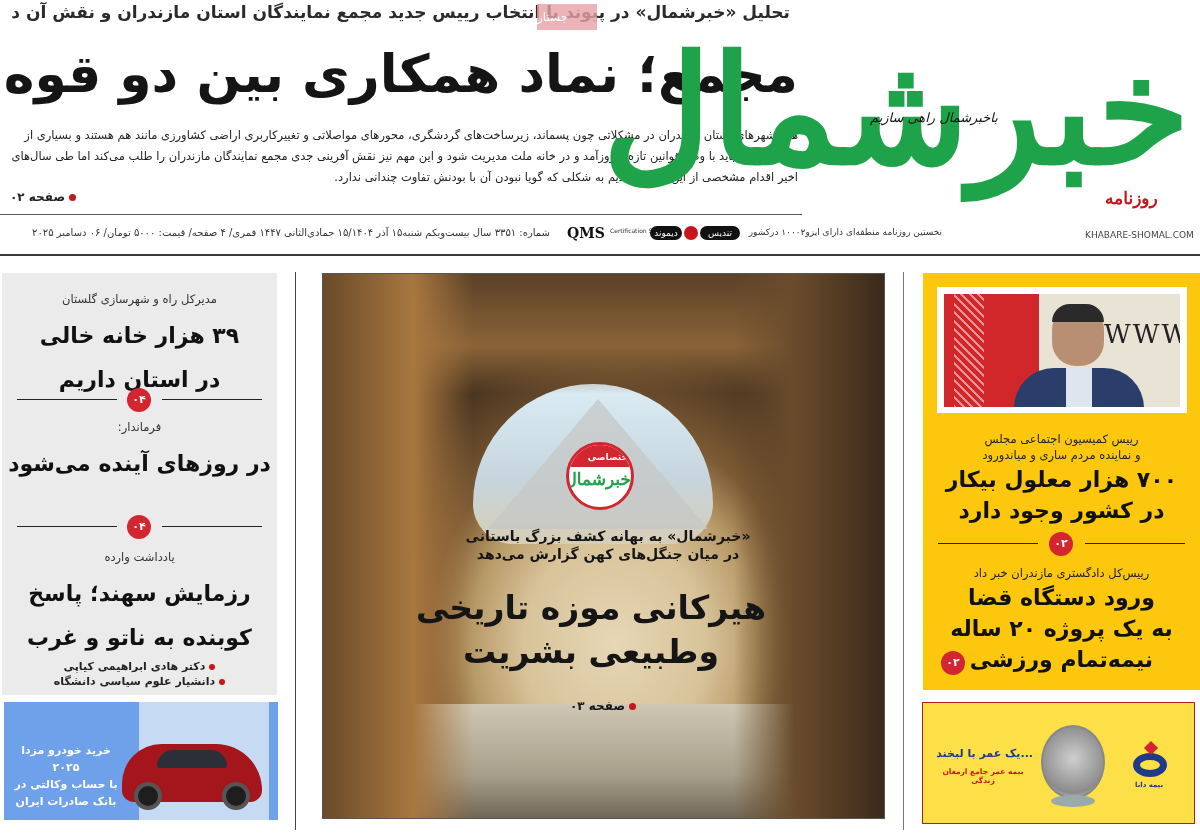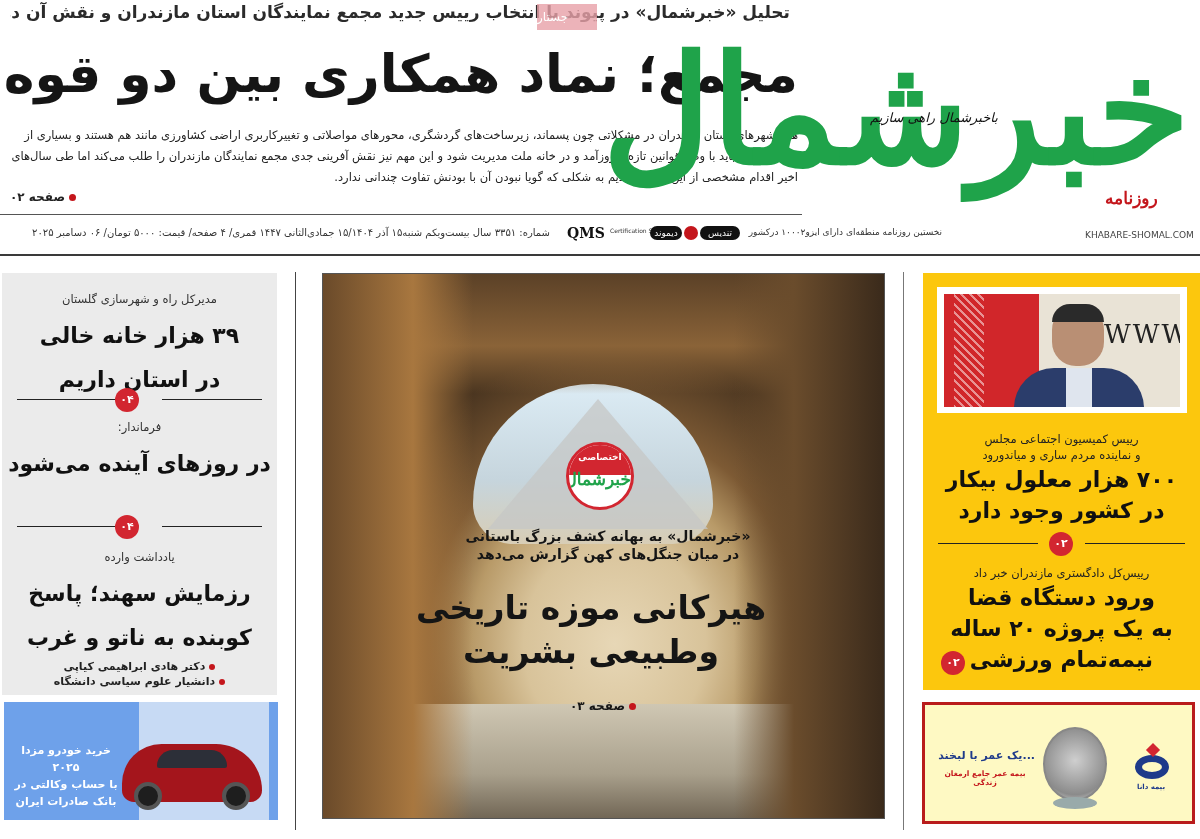--- a/index.html
+++ b/index.html
@@ -37,21 +37,21 @@
   
   .left-col { position: absolute; left: 2px; top: 273px; width: 275px; height: 422px; background: #ebebeb; text-align: center; }
   .lc-story { position: absolute; left: 0; width: 275px; text-align: center; }
   .lc-kicker { font-size: 11.5px; color: #333; line-height: 16px; }
   .lc-head { font-size: 22px; font-weight: 900; color: #111; line-height: 30px; margin-top: 14px; }
   .lc-divider { position: absolute; left: 15px; width: 245px; height: 22px; }
   .lc-divider .line { position: absolute; top: 10px; height: 1px; background: #222; width: 100px; }
   .lc-divider .l { left: 0; } .lc-divider .r { right: 0; }
   .page-badge { position: absolute; width: 24px; height: 24px; border-radius: 50%; background: #d22630; color: #fff; font-size: 11px; font-weight: bold;
     text-align: center; line-height: 24px; }
-  .lc-divider .page-badge { left: 98px; top: -1px; }
+  .lc-divider .page-badge { left: 110px; top: -1px; }
   .lc-author { font-size: 11px; font-weight: bold; color: #222; line-height: 15px; }
   .lc-author .dot { width: 6px; height: 6px; }
 
   .ad-left { position: absolute; left: 4px; top: 702px; width: 274px; height: 118px; background: #6ea1ea; overflow: hidden; }
   .ad-left-panel { position: absolute; left: 135px; top: 0; width: 130px; height: 118px; background: #d7e4f6; opacity: 0.85; }
   .ad-left-car { position: absolute; left: 118px; top: 42px; width: 140px; height: 58px; background: #a4151c; border-radius: 60px 70px 18px 18px; }
   .ad-left-car .win { position: absolute; left: 35px; top: 6px; width: 70px; height: 18px; background: #2c2f38; border-radius: 30px 30px 4px 4px; }
   .ad-left-car .w1, .ad-left-car .w2 { position: absolute; bottom: -8px; width: 28px; height: 28px; border-radius: 50%; background: #1e1e1e; border: 4px solid #555; }
   .ad-left-car .w1 { left: 12px; } .ad-left-car .w2 { right: 12px; }
   .ad-left-text { position: absolute; left: 6px; top: 40px; width: 112px; text-align: center; color: #fff; font-size: 11px; font-weight: bold; line-height: 17px; }
@@ -63,21 +63,21 @@
   .feature { position: absolute; left: 322px; top: 273px; width: 563px; height: 546px; overflow: hidden;
     background: radial-gradient(ellipse 260px 300px at 52% 68%, #e7d7b6 0%, #d8c39a 35%, #b89a68 55%, #7d5a34 72%, #4a3520 100%); border: 1px solid #555; }
   .feature-sky { position: absolute; left: 150px; top: 110px; width: 240px; height: 160px; border-radius: 120px 120px 40px 40px;
     background: linear-gradient(180deg, #dcecf5 0%, #c6d5dd 60%, #d8cdb5 100%); }
   .feature-mtn { position: absolute; left: 165px; top: 125px; width: 0; height: 0; border-left: 110px solid transparent; border-right: 110px solid transparent; border-bottom: 130px solid #c5c7c5; opacity: 0.75; }
   .feature-ground { position: absolute; left: 0; top: 430px; width: 563px; height: 116px; background: linear-gradient(180deg, #cfc7b3 0%, #a9a08c 60%, #6f6453 100%); }
   .rock-l { position: absolute; left: 0; top: 0; width: 150px; height: 546px; background: linear-gradient(90deg, #6a4a2a 0%, #a8773f 60%, rgba(168,119,63,0) 100%); }
   .rock-r { position: absolute; right: 0; top: 0; width: 150px; height: 546px; background: linear-gradient(270deg, #3a2a1b 0%, #6a4c2c 60%, rgba(106,76,44,0) 100%); }
   .rock-top { position: absolute; left: 0; top: 0; width: 563px; height: 120px; background: linear-gradient(180deg, #5b4127 0%, #8a6338 60%, rgba(138,99,56,0) 100%); }
   .exclusive { position: absolute; left: 243px; top: 168px; width: 68px; height: 68px; border-radius: 50%; background: #fff; border: 3px solid #d22630; overflow: hidden; }
-  .exclusive-top { position: absolute; left: 0; top: 0; width: 100%; height: 30px; background: #d22630; color: #fff; font-size: 9px; font-weight: bold; text-align: center; line-height: 24px; }
+  .exclusive-top { position: absolute; left: 0; top: 0; width: 100%; height: 22px; background: #d22630; color: #fff; font-size: 9px; font-weight: bold; text-align: right; line-height: 24px; }
   .exclusive-logo { position: absolute; left: 0; top: 24px; width: 100%; text-align: center; font-size: 17px; font-weight: bold; color: #1fa34a; font-family: "DejaVu Serif", serif; }
   .feature-kicker { position: absolute; left: 40px; top: 253px; width: 490px; text-align: center; font-size: 14px; font-weight: bold; color: #151515; line-height: 18px; }
   .feature-head { position: absolute; left: 8px; top: 312px; width: 520px; text-align: center; font-size: 33px; font-weight: 900; color: #151515; line-height: 44px; }
   .feature-page { position: absolute; left: 230px; top: 425px; width: 100px; text-align: center; font-size: 12px; font-weight: bold; color: #151515; }
 
   
   .right-col { position: absolute; left: 923px; top: 273px; width: 277px; height: 417px; background: #fcc70d; }
   .rc-photo { position: absolute; left: 14px; top: 14px; width: 250px; height: 126px; background: #fff; }
   .rc-photo-inner { position: absolute; left: 7px; top: 7px; width: 236px; height: 113px; background: #e9e3d6; overflow: hidden; }
   .rc-flag { position: absolute; left: 0; top: 0; width: 95px; height: 113px; background: #d1262a; }
@@ -89,21 +89,21 @@
   .rc-suit { position: absolute; left: 0; top: 64px; width: 130px; height: 45px; border-radius: 40px 40px 0 0; background: #2b3d6b; }
   .rc-shirt { position: absolute; left: 52px; top: 64px; width: 26px; height: 45px; background: #dfe5ee; }
   .rc-story { position: absolute; left: 0; width: 277px; text-align: center; }
   .rc-kicker { font-size: 11.5px; color: #222; line-height: 16px; }
   .rc-head-t { font-size: 22px; font-weight: 900; color: #111; line-height: 29px; margin-top: 2px; }
   .rc-divider { position: absolute; left: 15px; width: 247px; height: 22px; }
   .rc-divider .line { position: absolute; top: 10px; height: 1px; background: #222; width: 100px; }
   .rc-divider .l { left: 0; } .rc-divider .r { right: 0; }
   .rc-divider .page-badge { left: 111px; top: -1px; }
 
-  .ad-right { position: absolute; left: 922px; top: 702px; width: 273px; height: 122px; background: #fef9c3; border: 3px solid #b91c1c; overflow: hidden; }
+  .ad-right { position: absolute; left: 922px; top: 702px; width: 273px; height: 122px; background: #fde047; border: 1px solid #b91c1c; overflow: hidden; }
   .ad-right-text1 { position: absolute; left: 10px; top: 44px; width: 100px; text-align: right; font-size: 11px; font-weight: bold; color: #1e3a8a; }
   .ad-right-text2 { position: absolute; left: 10px; top: 64px; width: 100px; text-align: center; font-size: 7.5px; color: #c4161c; font-weight: bold; }
   .ad-right-globe { position: absolute; left: 118px; top: 22px; width: 64px; height: 74px; border-radius: 50%; border: 2px solid #888; background: radial-gradient(circle at 50% 45%, #cfcfcf, #8b8b8b 70%, #e9e9e9); }
   .ad-right-base { position: absolute; left: 128px; top: 92px; width: 44px; height: 12px; border-radius: 50%; background: #9aa; }
   .ad-right-logo { position: absolute; left: 210px; top: 44px; width: 36px; height: 30px; }
   .ad-right-logo .c { position: absolute; left: 0; top: 6px; width: 34px; height: 24px; border-radius: 50%; border: 7px solid #1e3a8a; }
   .ad-right-logo .d { position: absolute; left: 13px; top: -4px; width: 10px; height: 10px; background: #d22630; transform: rotate(45deg); }
   .ad-right-logo-t { position: absolute; left: 212px; top: 78px; font-size: 7px; color: #1e3a8a; font-weight: bold; }
 </style>
 </head>

